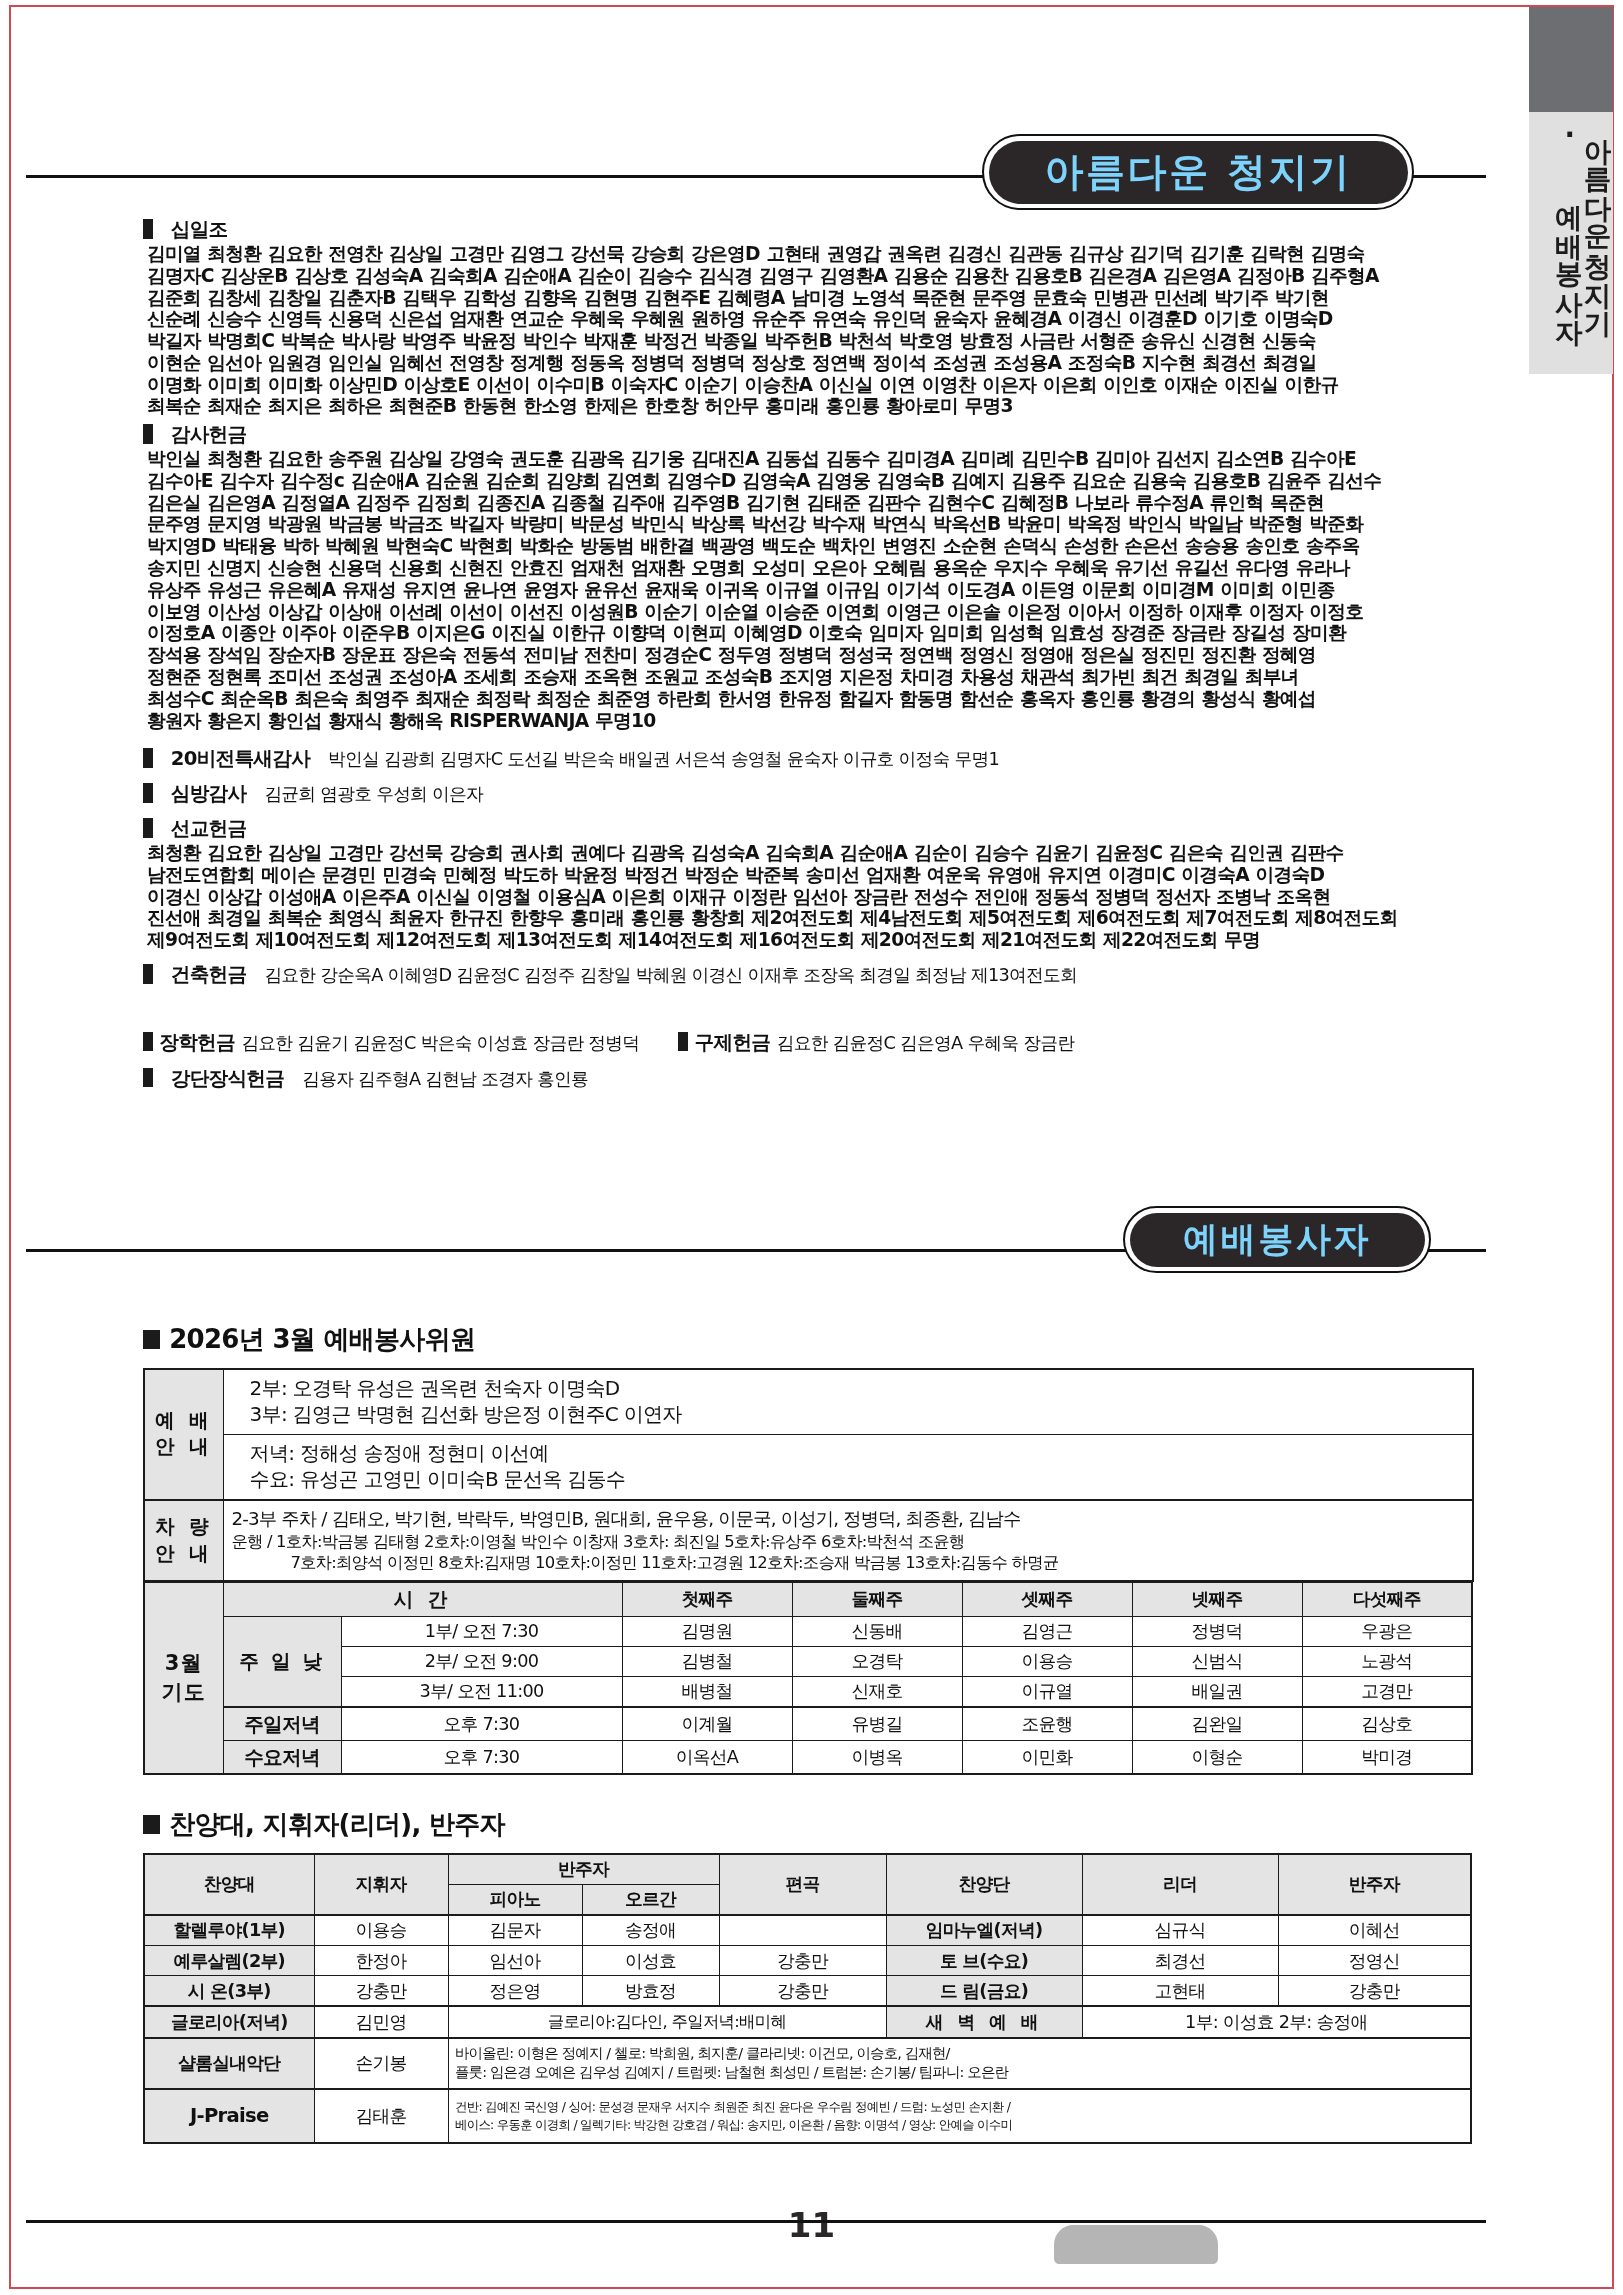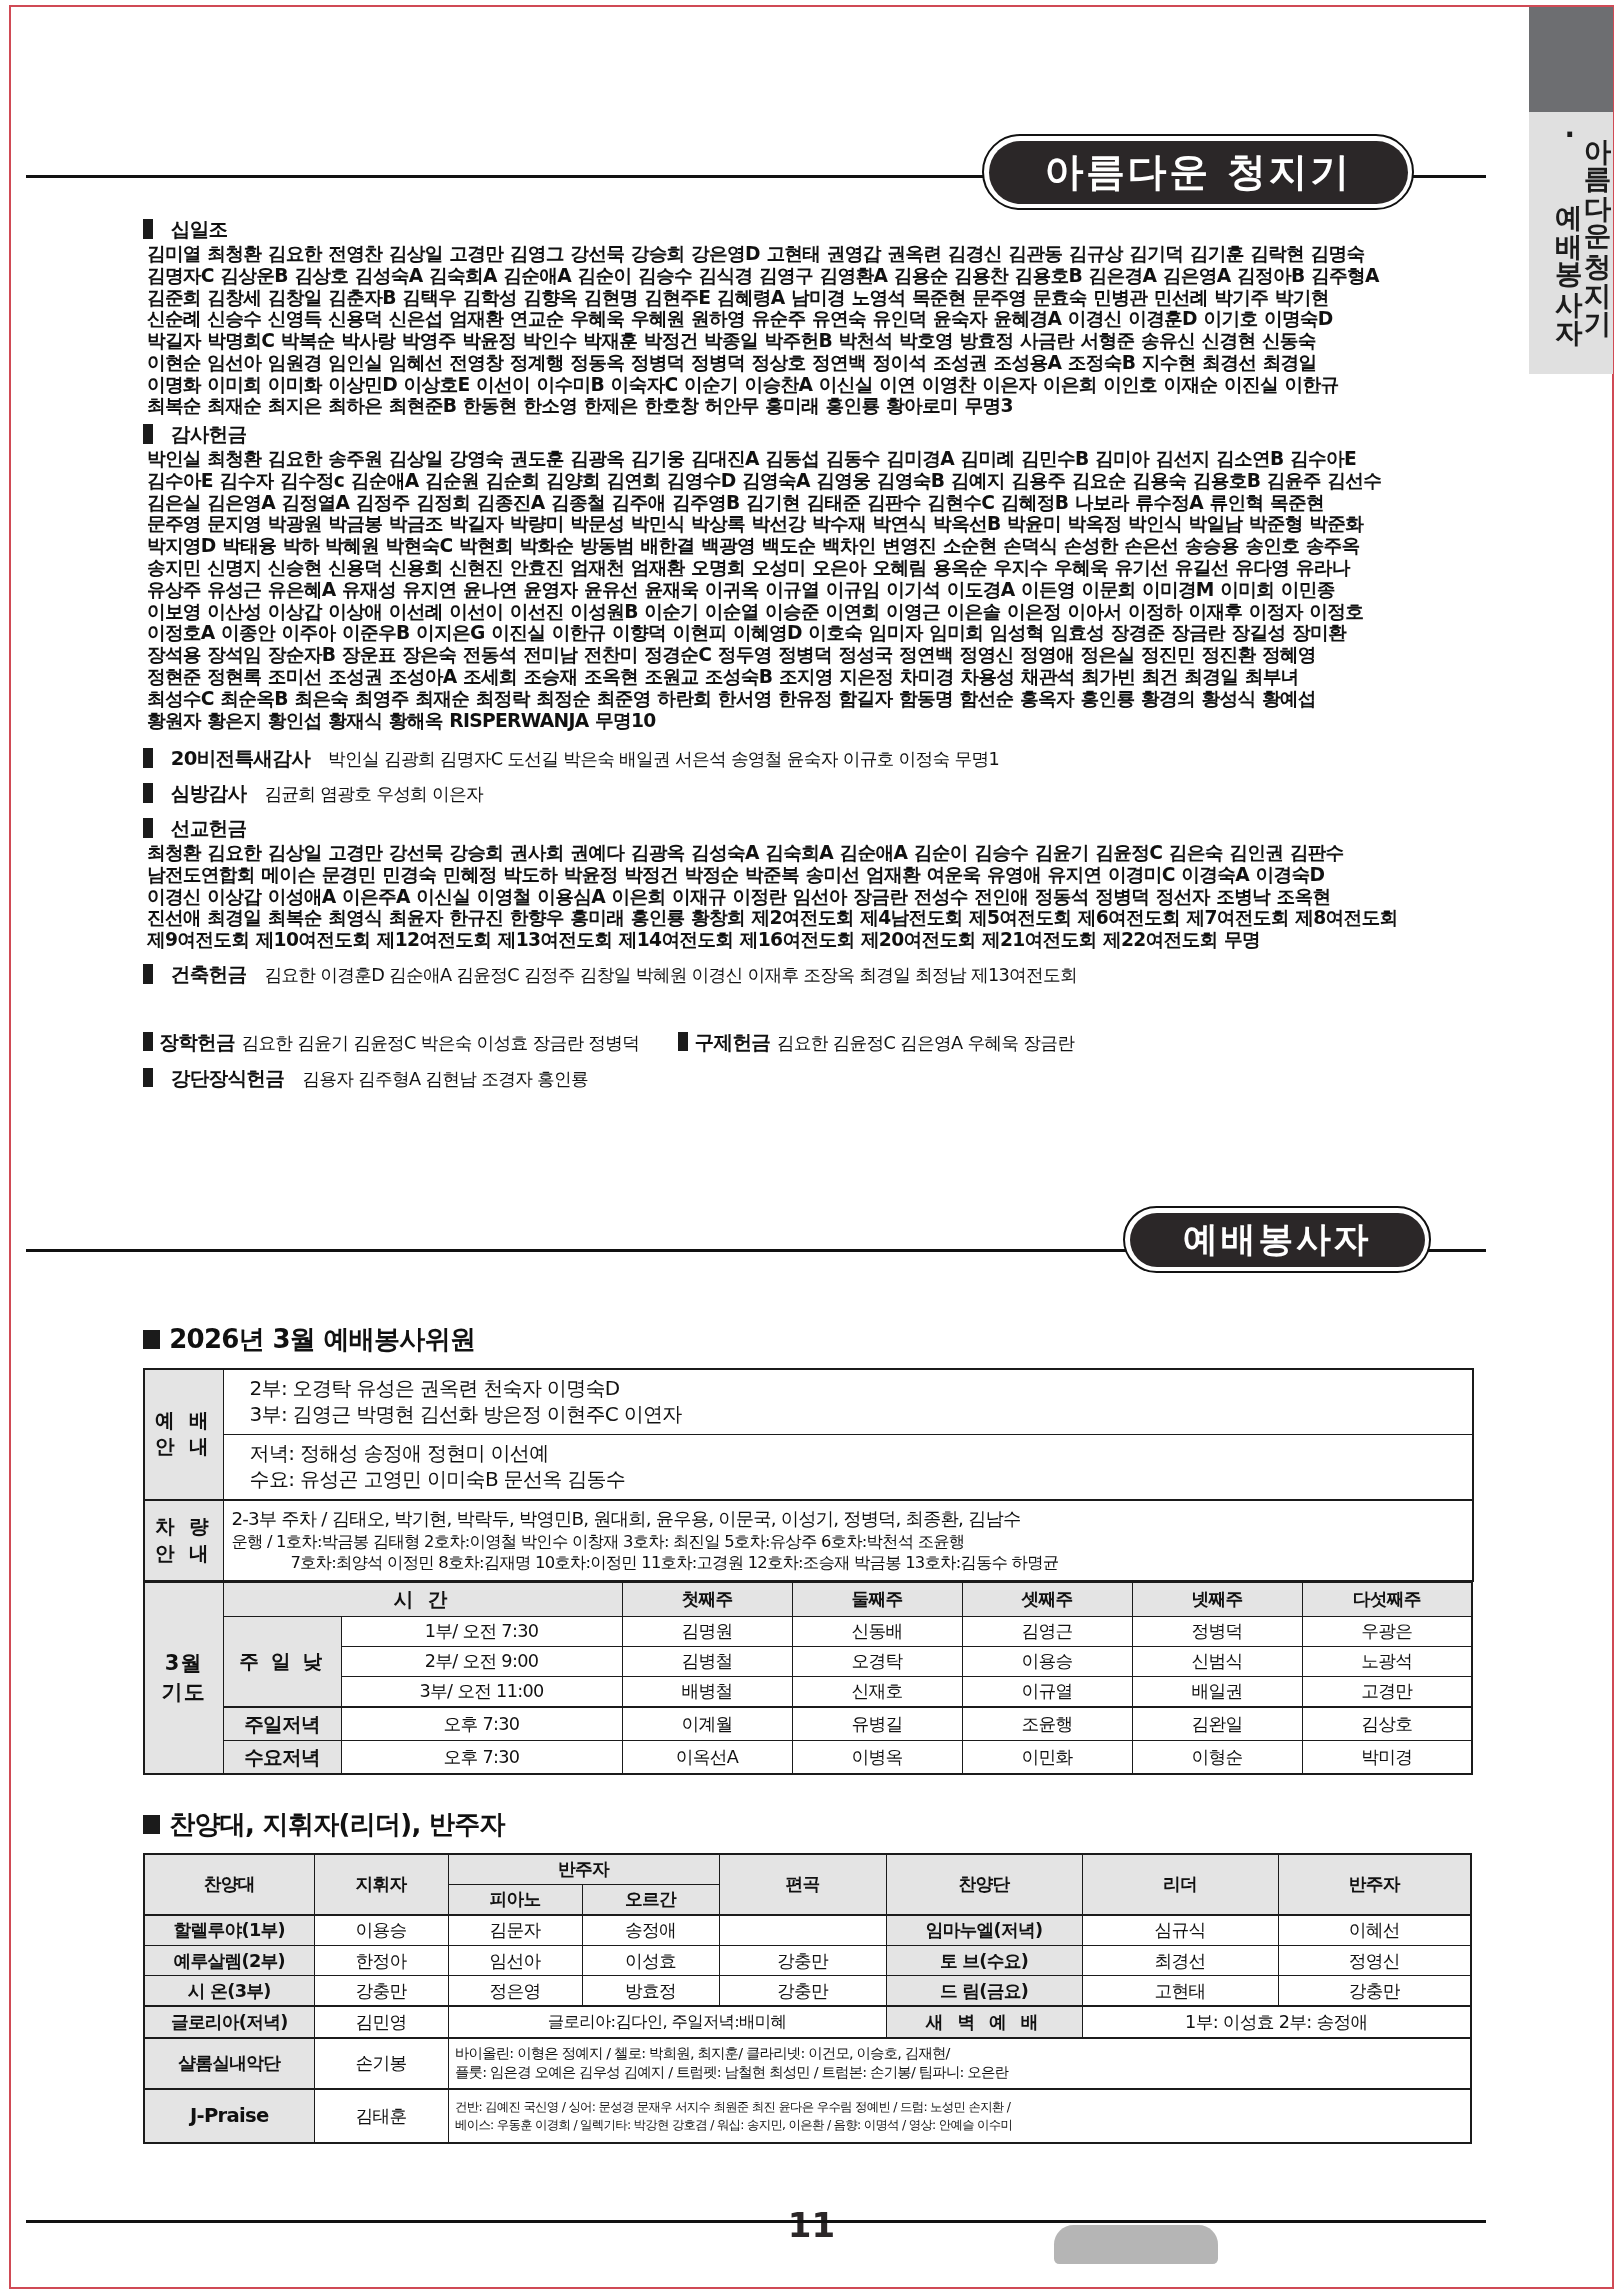--- a/index.html
+++ b/index.html
@@ -44,21 +44,21 @@
   }
 
   
   .pill-wrap{position:absolute;}
   .pill-outer{
     border:2px solid #111;border-radius:654px;padding:4.6px;background:#fff;
     display:inline-block;
   }
   .pill-inner{
     background:#2b2728;border-radius:654px;
-    color:#ffffff;font-weight:bold;letter-spacing:2.6px;
+    color:#7dd3fc;font-weight:bold;letter-spacing:2.6px;
     display:flex;align-items:center;justify-content:center;
   }
 
   
   #offerings{
     position:absolute;left:143px;top:216px;width:1329px;
   }
   .sect{margin-bottom:3.9px;}
   .sect-head{
     display:flex;align-items:baseline;gap:18px;
@@ -219,21 +219,21 @@
         <div>이경신 이상갑 이성애A 이은주A 이신실 이영철 이용심A 이은희 이재규 이정란 임선아 장금란 전성수 전인애 정동석 정병덕 정선자 조병낙 조옥현</div>
         <div>진선애 최경일 최복순 최영식 최윤자 한규진 한향우 홍미래 홍인룡 황창희 제2여전도회 제4남전도회 제5여전도회 제6여전도회 제7여전도회 제8여전도회</div>
         <div>제9여전도회 제10여전도회 제12여전도회 제13여전도회 제14여전도회 제16여전도회 제20여전도회 제21여전도회 제22여전도회 무명</div>
       </div>
     </div>
 
     <div class="sect" style="margin-top:10.5px;">
       <div class="sect-head">
         <span class="bullet"></span>
         <span class="sect-title">건축헌금</span>
-        <span class="inline-names">김요한 이경훈D 김순애A 김윤정C 김정주 김창일 박혜원 이경신 이재후 조장옥 최경일 최정남 제13여전도회</span>
+        <span class="inline-names">김요한 강순옥A 이혜영D 김윤정C 김정주 김창일 박혜원 이경신 이재후 조장옥 최경일 최정남 제13여전도회</span>
       </div>
     </div>
 
     <div class="sect" style="margin-top:9.2px;">
       <div class="row-2col">
         <div class="col c1">
           <span class="bullet"></span>
           <span class="sect-title">장학헌금</span>
           <span class="inline-names">김요한 김윤기 김윤정C 박은숙 이성효 장금란 정병덕</span>
         </div>

